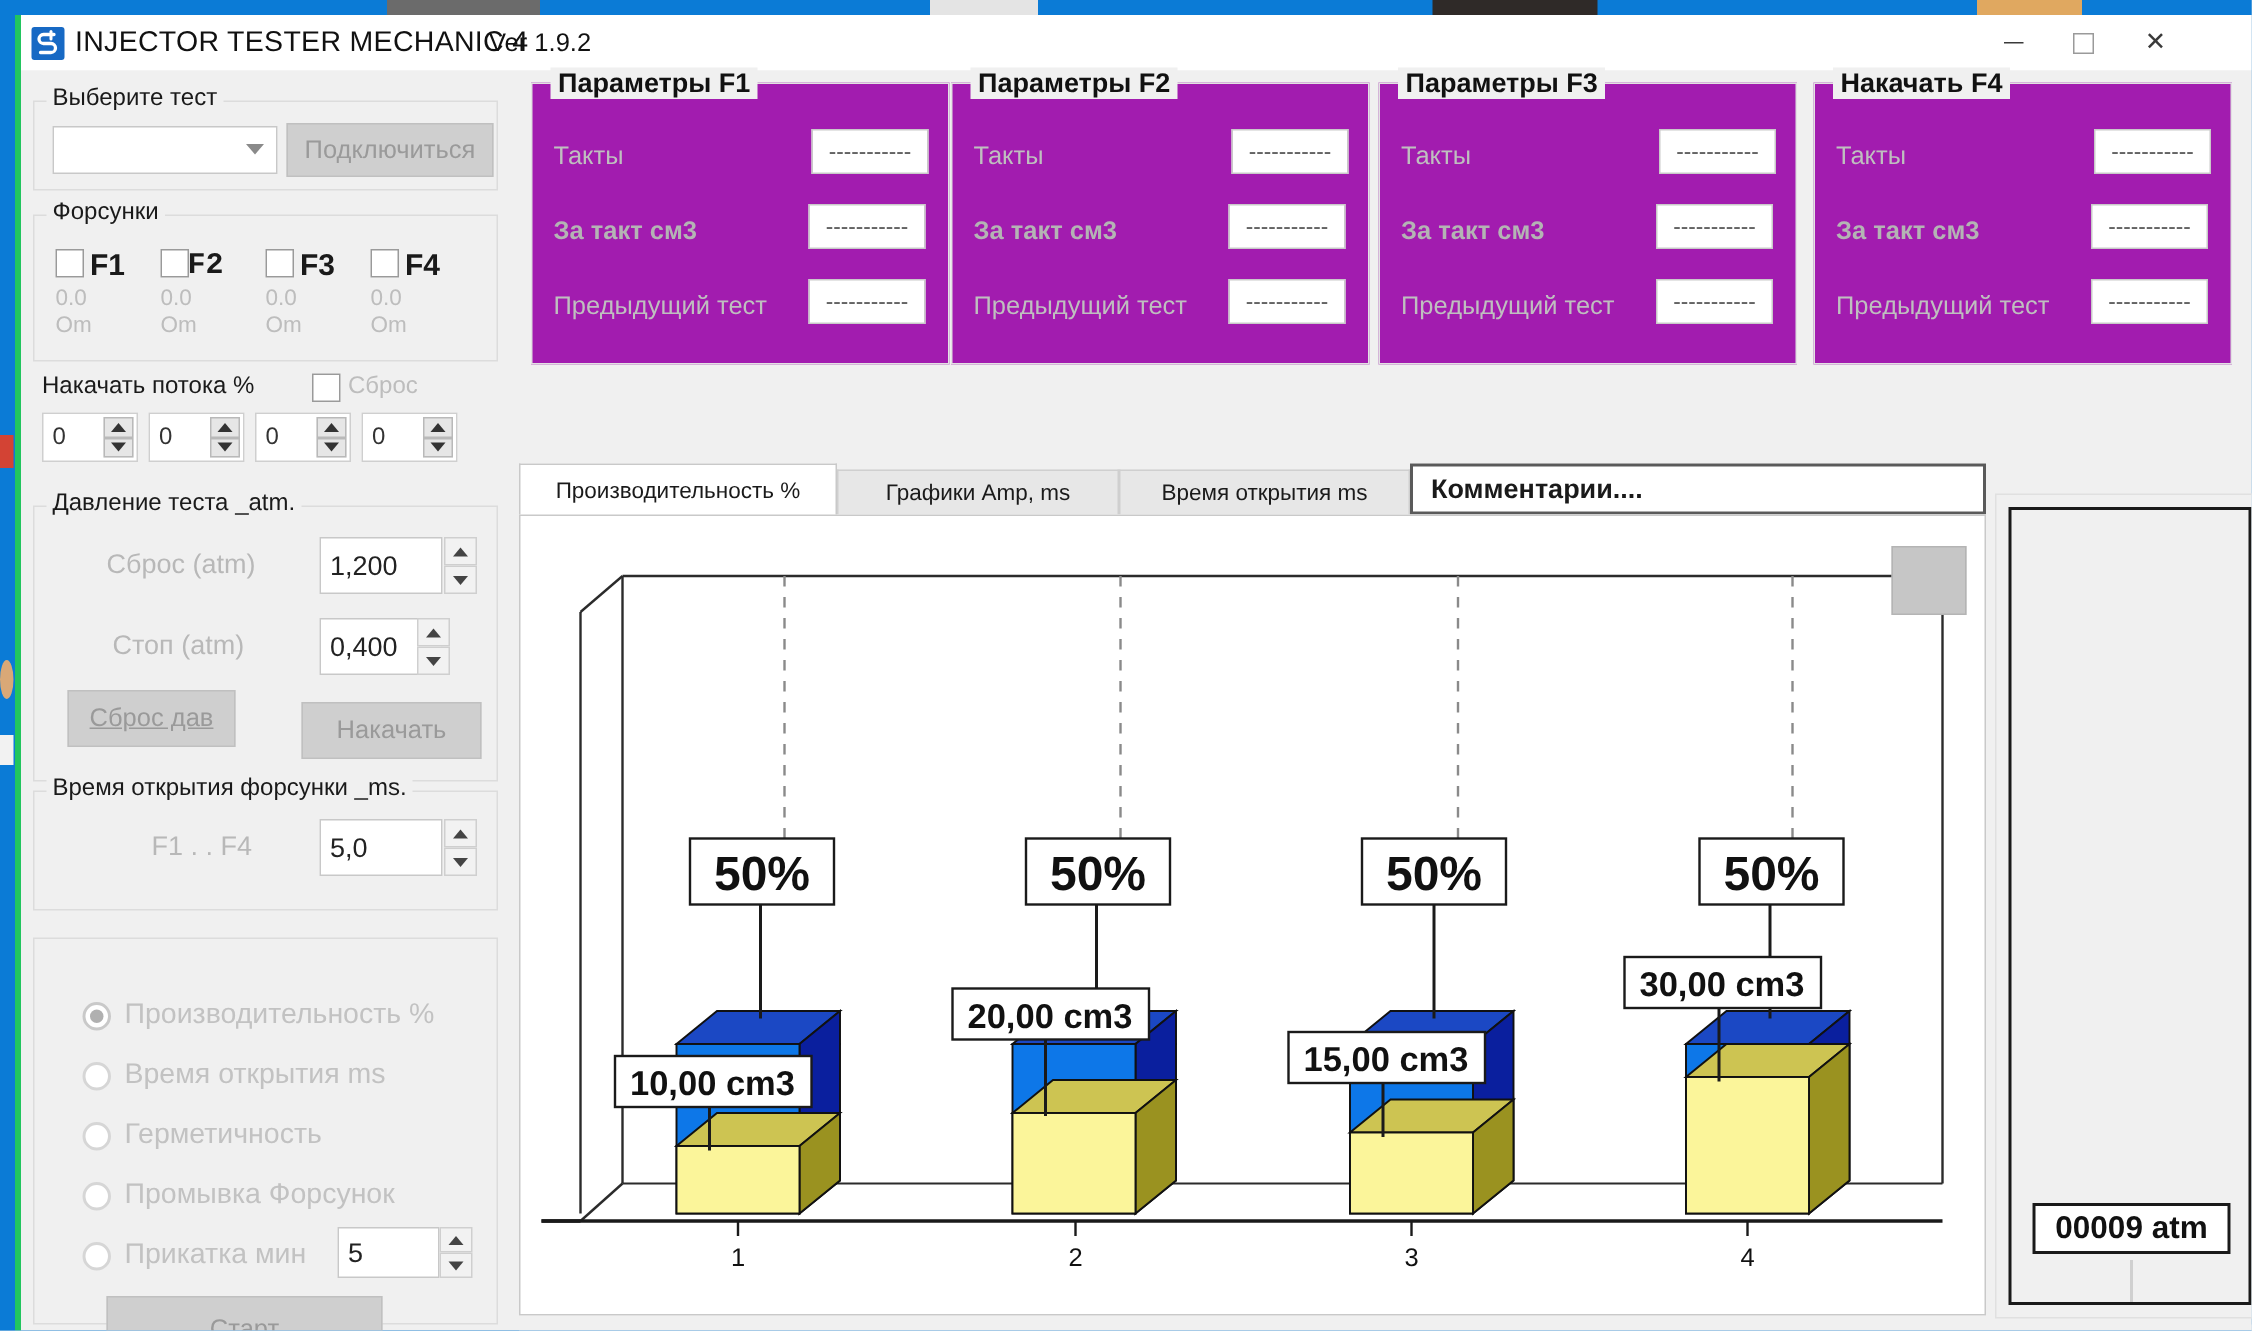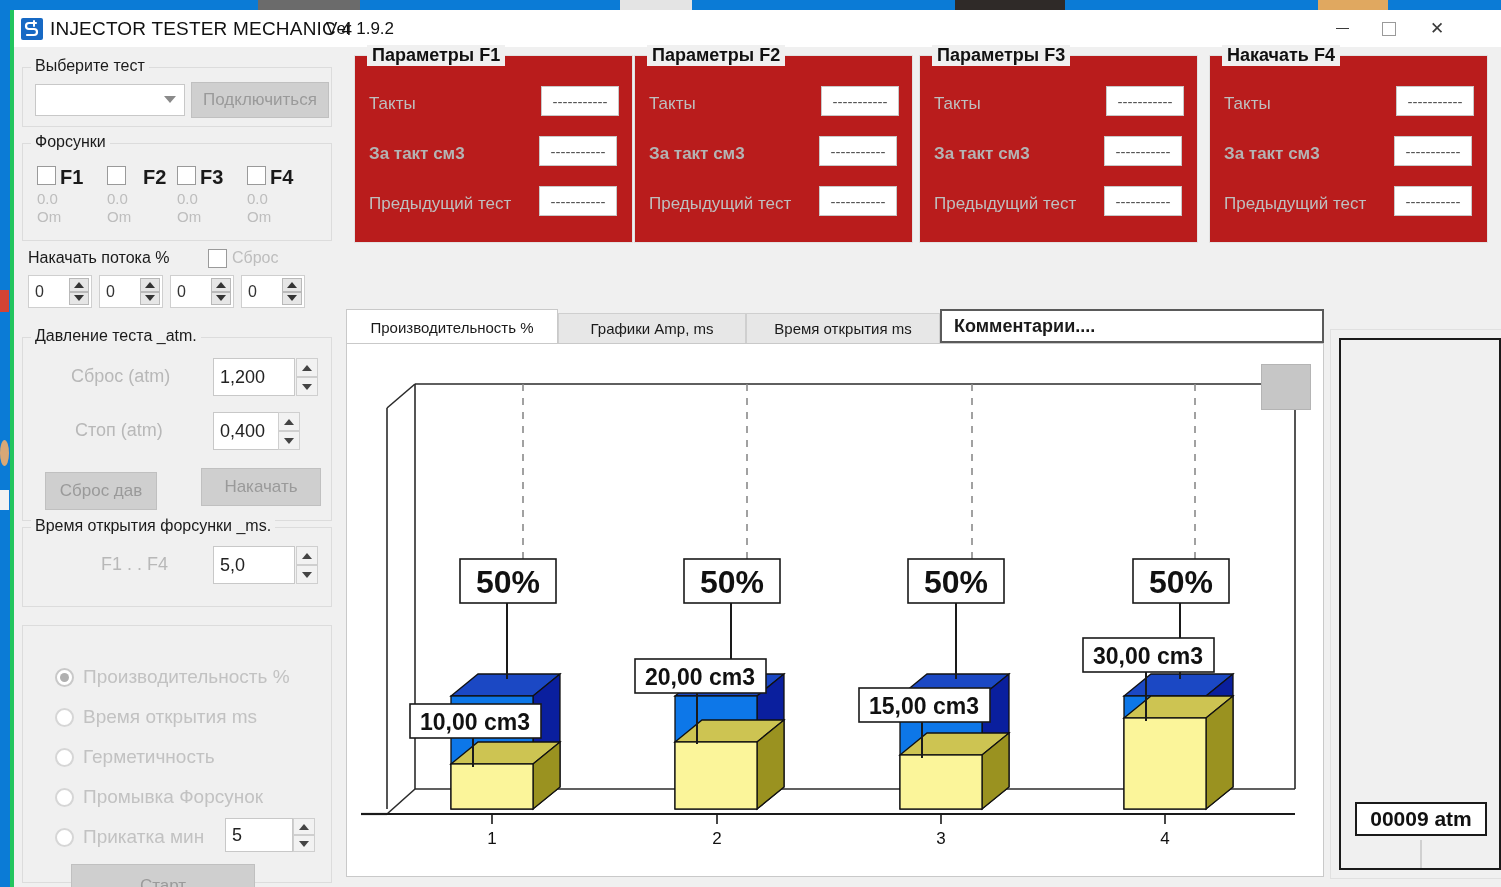--- a/index.html
+++ b/index.html
@@ -75,21 +75,21 @@
          display:flex;align-items:center;padding-left:6px;box-sizing:border-box;}
   .lbl-gray{position:absolute;font-size:18px;color:#b8b8b8;white-space:nowrap;}
 
   .radio{position:absolute;width:19px;height:19px;border-radius:50%;background:#fff;border:2px solid #d6d6d6;box-sizing:border-box;}
   .radio.on{border-color:#c9c9c9;}
   .radio.on:after{content:"";position:absolute;left:50%;top:50%;width:9px;height:9px;margin:-4.5px 0 0 -4.5px;
     border-radius:50%;background:#b0b0b0;}
   .rlabel{position:absolute;font-size:19px;color:#c2c2c2;white-space:nowrap;}
 
   
-  .pgroup{position:absolute;top:8px;width:277px;height:186px;border:1px solid #e2e2e2;background:#b91c1c;}
+  .pgroup{position:absolute;top:8px;width:277px;height:186px;border:1px solid #e2e2e2;background:#a21caf;}
   .pgroup .ptitle{position:absolute;left:12px;top:-11px;background:#f0f0f0;padding:0 5px;
                   font-size:18px;font-weight:bold;color:#111;white-space:nowrap;}
   .pgroup .prow-label{position:absolute;left:14px;font-size:17px;color:#bfbfbf;white-space:nowrap;}
   .pgroup .prow-label.bold{color:#b4b4b4;font-weight:bold;}
   .dashbox{position:absolute;width:76px;height:28px;background:#fff;border:1px solid #c9c9c9;
            display:flex;align-items:center;justify-content:center;font-size:15px;color:#555;
            letter-spacing:0px;overflow:hidden;}
 
   
   .tabhost{position:absolute;left:332px;top:262px;width:980px;height:570px;background:#f0f0f0;}
@@ -169,21 +169,21 @@
 
       <div class="gbox" style="left:0;top:88px;width:308px;height:96px;">
         <div class="legend">Форсунки</div>
 
         <div class="cb" style="left:14px;top:22px;"></div>
         <div class="cblabel" style="left:37px;top:22px;">F1</div>
         <div class="ohm" style="left:14px;top:46px;"><span>0.0</span></div>
         <div class="ohm" style="left:14px;top:64px;">Om</div>
 
         <div class="cb" style="left:84px;top:22px;"></div>
-        <div class="cblabel" style="left:120px;top:22px;">F2</div>
+        <div class="cblabel" style="left:102px;top:22px;font-family:Liberation Mono, monospace;">F2</div>
         <div class="ohm" style="left:84px;top:46px;"><span>0.0</span></div>
         <div class="ohm" style="left:84px;top:64px;">Om</div>
 
         <div class="cb" style="left:154px;top:22px;"></div>
         <div class="cblabel" style="left:177px;top:22px;">F3</div>
         <div class="ohm" style="left:154px;top:46px;"><span>0.0</span></div>
         <div class="ohm" style="left:154px;top:64px;">Om</div>
 
         <div class="cb" style="left:224px;top:22px;"></div>
         <div class="cblabel" style="left:247px;top:22px;">F4</div>
@@ -240,21 +240,21 @@
 
         <div class="lbl-gray" style="left:52px;top:82px;">Стоп (atm)</div>
         <div class="spin-outer" style="left:190px;top:74px;width:87px;height:38px;">
           <div class="txtin" style="left:0;top:0;width:82px;height:38px;">0,400</div>
           <div class="tinybtns">
               <div class="u"></div>
               <div class="d"></div>
             </div>
         </div>
 
-        <div class="btn" style="left:22px;top:134px;width:110px;height:36px;">Сброс дав</div>
+        <div class="btn" style="left:22px;top:122px;width:110px;height:36px;text-decoration:underline;">Сброс дав</div>
         <div class="btn" style="left:178px;top:130px;width:118px;height:36px;">Накачать</div>
       </div>
 
       <div class="gbox" style="left:0;top:472px;width:308px;height:78px;">
         <div class="legend">Время открытия форсунки _ms.</div>
         <div class="lbl-gray" style="left:78px;top:26px;">F1 . . F4</div>
         <div class="spin-outer" style="left:190px;top:18px;width:105px;height:38px;">
           <div class="txtin" style="left:0;top:0;width:82px;height:38px;">5,0</div>
           <div class="tinybtns">
               <div class="u"></div>

